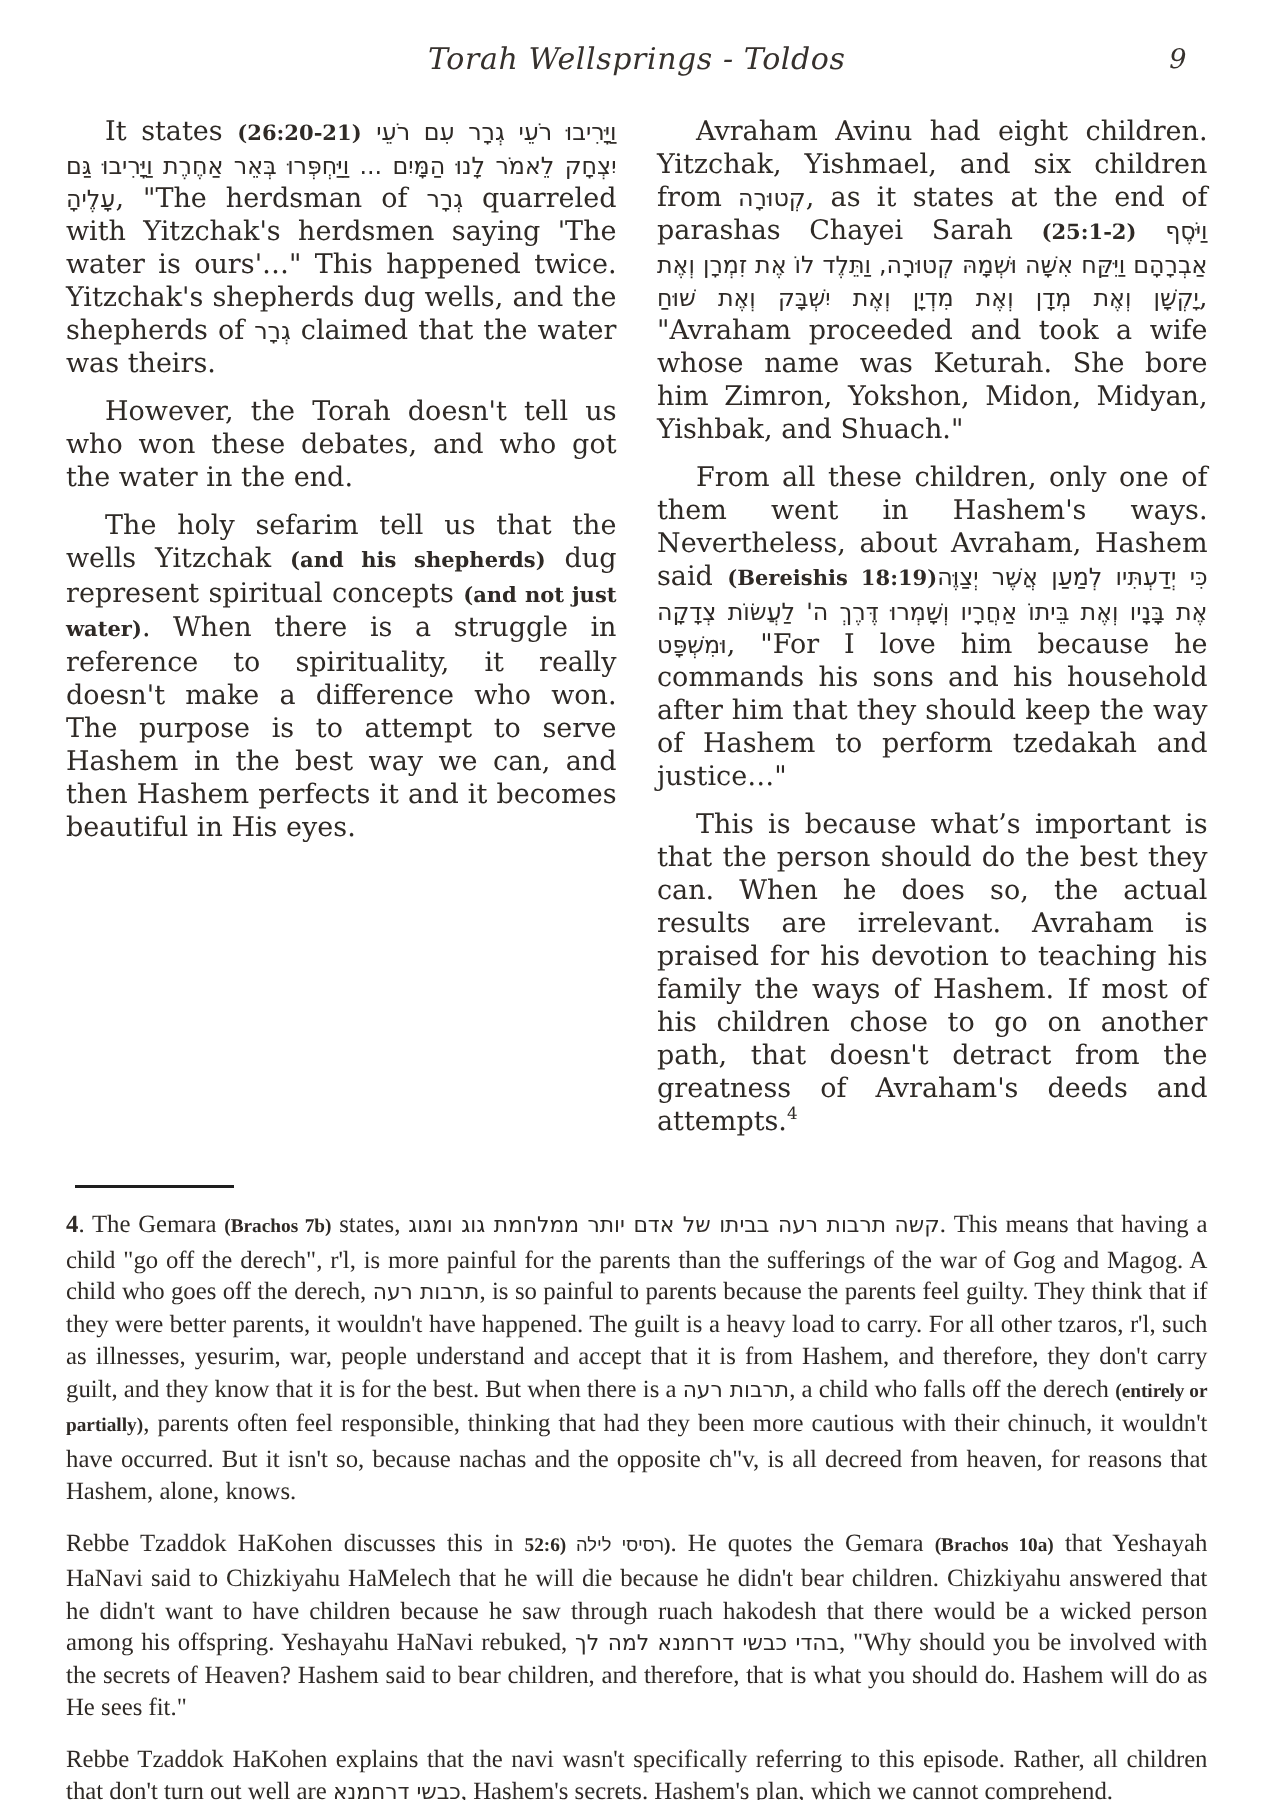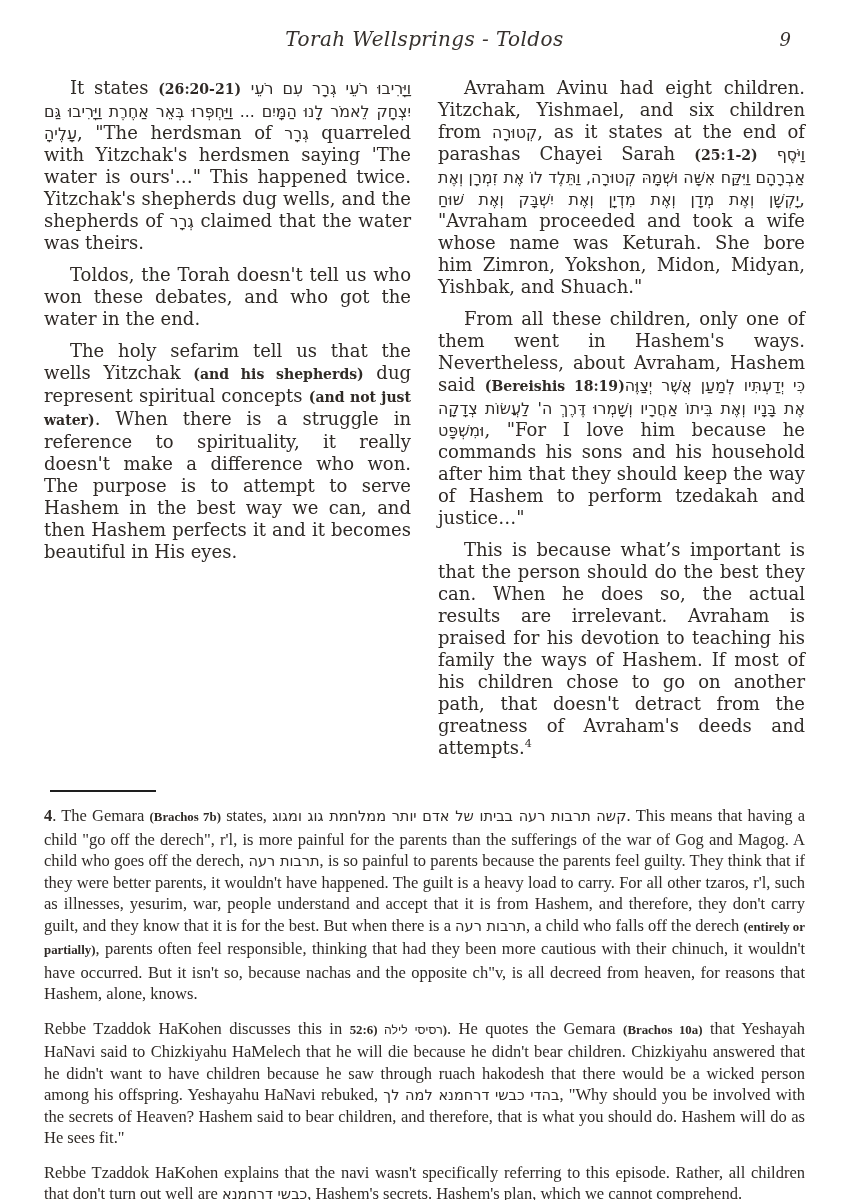--- a/index.html
+++ b/index.html
@@ -90,21 +90,21 @@
 
 <div class="page">
   <div class="header">
     <div class="title">Torah Wellsprings - Toldos</div>
     <div class="page-num">9</div>
   </div>
 
   <div class="columns">
     <div class="col">
         <p class="para indent"><span class="seg-n">It states </span><span class="seg-sm">(26:20-21)</span><span class="seg-n"> </span><span class="seg-heb" dir="rtl">וַיָּרִיבוּ רֹעֵי גְרָר עִם רֹעֵי יִצְחָק לֵאמֹר לָנוּ הַמָּיִם ... וַיַּחְפְּרוּ בְּאֵר אַחֶרֶת וַיָּרִיבוּ גַּם עָלֶיהָ</span><span class="seg-n">, "The herdsman of </span><span class="seg-heb" dir="rtl">גְרָר</span><span class="seg-n"> quarreled with Yitzchak's herdsmen saying 'The water is ours'…" This happened twice. Yitzchak's shepherds dug wells, and the shepherds of </span><span class="seg-heb" dir="rtl">גְרָר</span><span class="seg-n"> claimed that the water was theirs.</span></p>
-        <p class="para indent"><span class="seg-n">Toldos, the Torah doesn't tell us who won these debates, and who got the water in the end.</span></p>
+        <p class="para indent"><span class="seg-n">However, the Torah doesn't tell us who won these debates, and who got the water in the end.</span></p>
         <p class="para indent"><span class="seg-n">The holy sefarim tell us that the wells Yitzchak </span><span class="seg-sm">(and his shepherds)</span><span class="seg-n"> dug represent spiritual concepts </span><span class="seg-sm">(and not just water)</span><span class="seg-n">. When there is a struggle in reference to spirituality, it really doesn't make a difference who won. The purpose is to attempt to serve Hashem in the best way we can, and then Hashem perfects it and it becomes beautiful in His eyes.</span></p>
       </div>
     <div class="col">
         <p class="para indent"><span class="seg-n">Avraham Avinu had eight children. Yitzchak, Yishmael, and six children from </span><span class="seg-heb" dir="rtl">קְטוּרָה</span><span class="seg-n">, as it states at the end of parashas Chayei Sarah </span><span class="seg-sm">(25:1-2)</span><span class="seg-n"> </span><span class="seg-heb" dir="rtl">וַיֹּסֶף אַבְרָהָם וַיִּקַּח אִשָּׁה וּשְׁמָהּ קְטוּרָה, וַתֵּלֶד לוֹ אֶת זִמְרָן וְאֶת יָקְשָׁן וְאֶת מְדָן וְאֶת מִדְיָן וְאֶת יִשְׁבָּק וְאֶת שׁוּחַ</span><span class="seg-n">, "Avraham proceeded and took a wife whose name was Keturah. She bore him Zimron, Yokshon, Midon, Midyan, Yishbak, and Shuach."</span></p>
         <p class="para indent"><span class="seg-n">From all these children, only one of them went in Hashem's ways. Nevertheless, about Avraham, Hashem said </span><span class="seg-sm">(Bereishis 18:19)</span><span class="seg-heb" dir="rtl">כִּי יְדַעְתִּיו לְמַעַן אֲשֶׁר יְצַוֶּה אֶת בָּנָיו וְאֶת בֵּיתוֹ אַחֲרָיו וְשָׁמְרוּ דֶּרֶךְ ה' לַעֲשׂוֹת צְדָקָה וּמִשְׁפָּט</span><span class="seg-n">, "For I love him because he commands his sons and his household after him that they should keep the way of Hashem to perform tzedakah and justice…"</span></p>
         <p class="para indent"><span class="seg-n">This is because what’s important is that the person should do the best they can. When he does so, the actual results are irrelevant. Avraham is praised for his devotion to teaching his family the ways of Hashem. If most of his children chose to go on another path, that doesn't detract from the greatness of Avraham's deeds and attempts.</span><span class="seg-sup">4</span></p>
       </div>
   </div>
 
   <div class="footnote-rule"></div>

